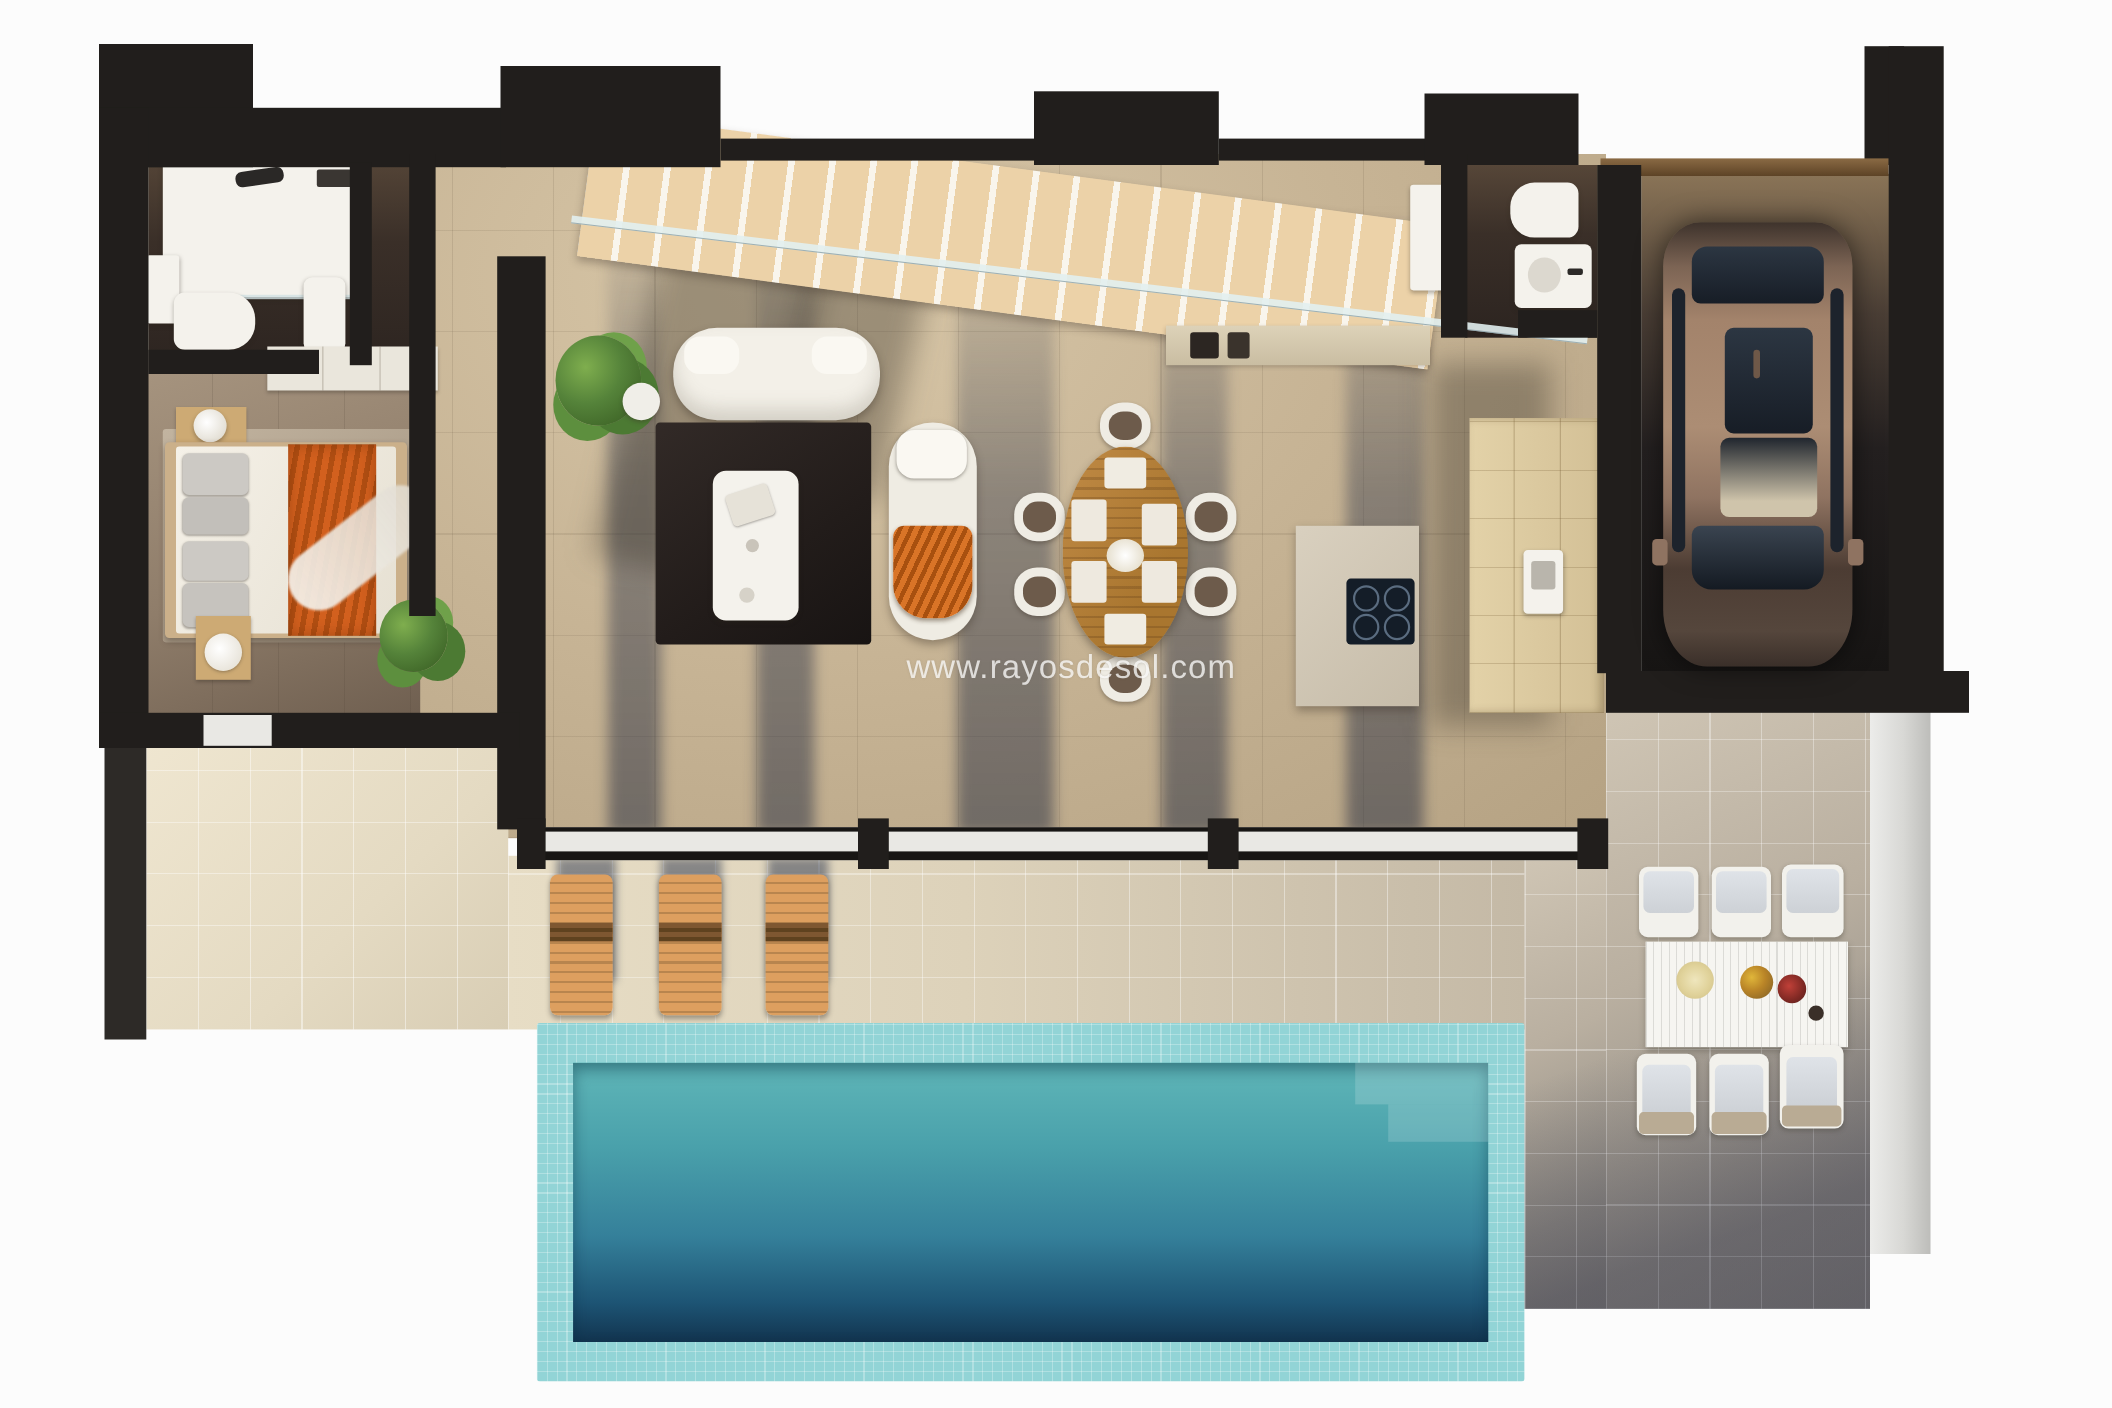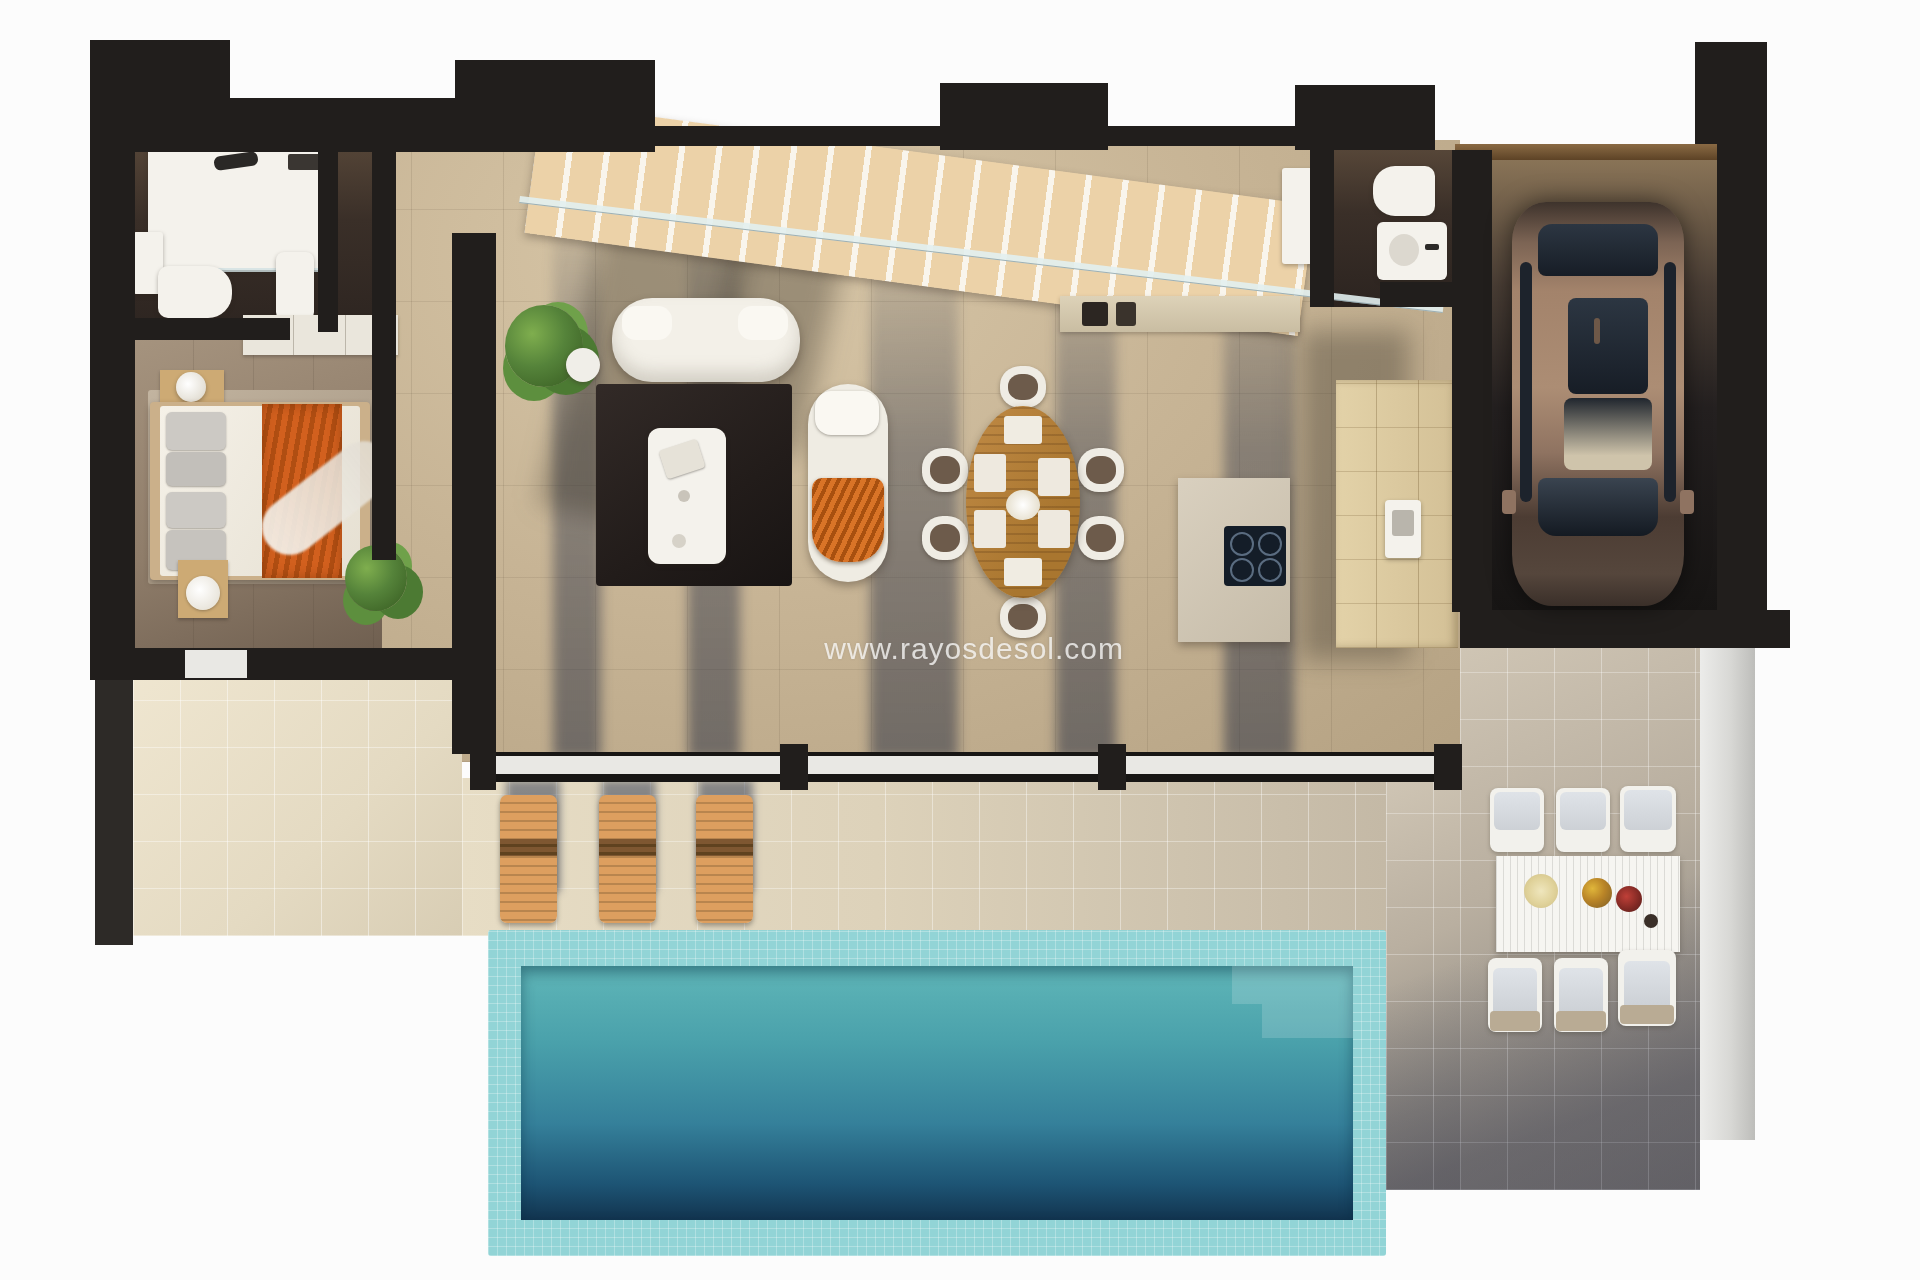--- a/index.html
+++ b/index.html
@@ -332,15 +332,15 @@
     <div class="glass abs" style="left:56px;top:96px;width:80px;height:96px;"></div>
     <div class="glass abs" style="left:52px;top:196px;width:88px;height:72px;background:linear-gradient(180deg,#20262e 0%,#cfc4ab 80%);"></div>
     <div class="glass abs" style="left:26px;top:276px;width:120px;height:58px;border-radius:8px 8px 18px 18px;background:linear-gradient(180deg,#3a4450 0%,#141a22 100%);"></div>
     <div class="abs" style="left:8px;top:60px;width:12px;height:240px;background:#1d232c;border-radius:6px;"></div>
     <div class="abs" style="left:152px;top:60px;width:12px;height:240px;background:#1d232c;border-radius:6px;"></div>
     <div class="abs" style="left:-10px;top:288px;width:14px;height:24px;background:#8f7361;border-radius:4px;"></div>
     <div class="abs" style="left:168px;top:288px;width:14px;height:24px;background:#8f7361;border-radius:4px;"></div>
     <div class="abs" style="left:82px;top:116px;width:6px;height:26px;background:#6e5848;border-radius:3px;"></div>
   </div>
 
-  <div class="abs watermark" style="left:824px;top:632px;width:300px;text-align:right;">www.rayosdesol.com</div>
+  <div class="abs watermark" style="left:824px;top:590px;width:300px;text-align:left;">www.rayosdesol.com</div>
 
 </div>
 
 </body></html>

